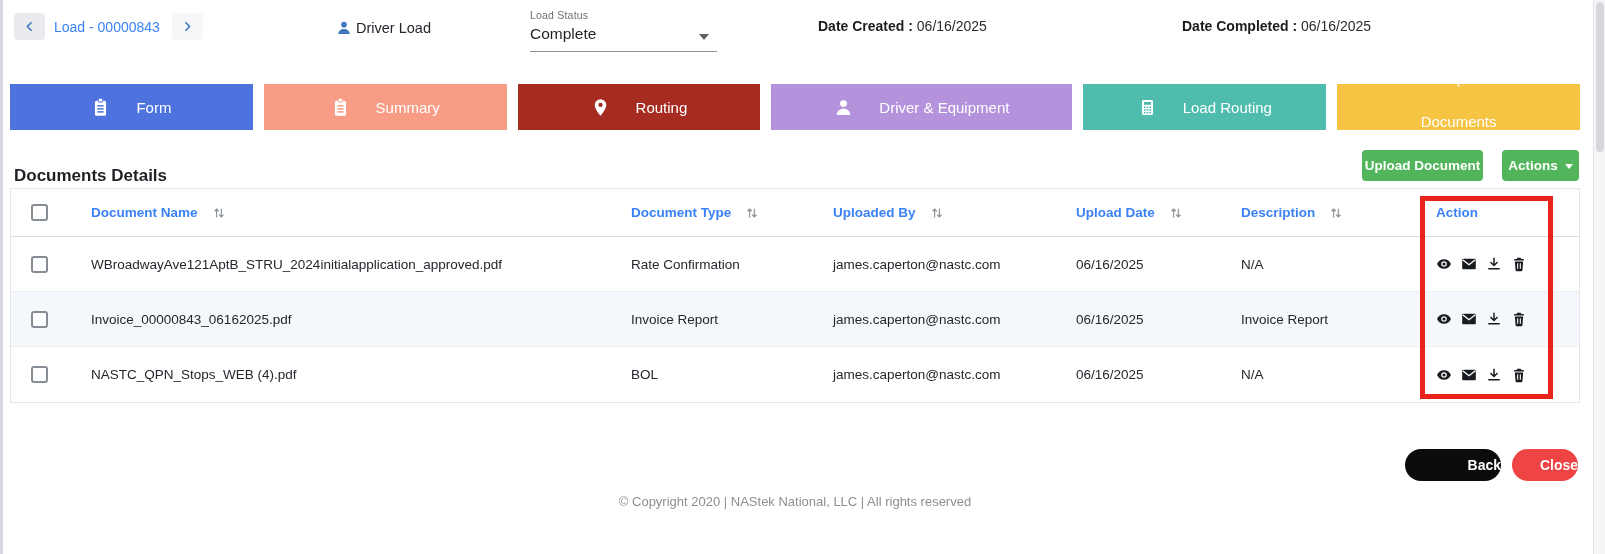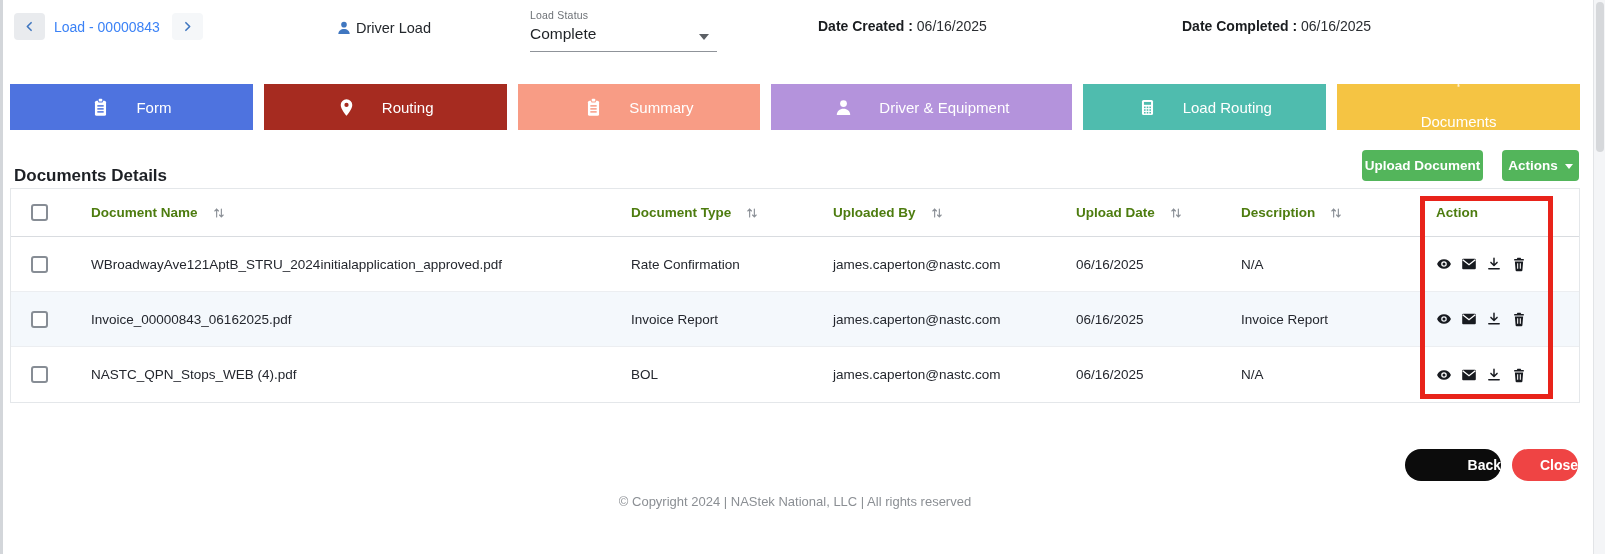--- a/index.html
+++ b/index.html
@@ -41,21 +41,21 @@
   .btn-actions .caret { width:0; height:0; border-left:4.5px solid transparent; border-right:4.5px solid transparent; border-top:5px solid #fff; margin-top:2px; }
 
   
   .table { position:absolute; left:10px; top:188px; width:1570px; border:1px solid #e4e7ea; background:#fff; }
   .tr { display:grid; grid-template-columns:70px 540px 202px 243px 165px 195px 1fr; align-items:center; }
   .tr.head { height:48px; border-bottom:1px solid #d9dce0; }
   .tr.row { height:55px; border-bottom:1px solid #eceef1; }
   .tr.row:last-child { border-bottom:none; }
   .tr.row.alt { background:#f4f8fc; }
   .td, .th { padding-left:10px; font-size:13.5px; color:#24272e; overflow:hidden; white-space:nowrap; }
-  .th { font-weight:bold; color:#4d7c0f; display:flex; align-items:center; gap:14px; cursor:pointer; }
+  .th { font-weight:bold; color:#3b82f6; display:flex; align-items:center; gap:14px; cursor:pointer; }
   .cb-cell { padding-left:20px; }
   .checkbox { width:17px; height:17px; border:2px solid #878d95; border-radius:3px; background:#fff; cursor:pointer; }
   .sort-ic { width:14px; height:14px; }
   .actions-cell { display:flex; align-items:center; gap:9px; padding-left:10px; }
   .act-ic { width:16px; height:16px; cursor:pointer; }
   .act-ic svg { width:16px; height:16px; display:block; }
 
   
   .highlight-box { position:absolute; left:1420px; top:196px; width:133px; height:203px; border:5px solid #e8231a; pointer-events:none; }
 
@@ -114,36 +114,36 @@
       <svg viewBox="0 0 24 24">
           <rect x="5" y="3.5" width="14" height="19" rx="2" fill="#fff"></rect>
           <rect class="inner" x="9" y="1.6" width="6" height="4" rx="1"></rect>
           <rect x="9.8" y="1" width="4.4" height="3.4" rx="1" fill="#fff"></rect>
           <rect class="inner" x="8" y="9" width="8" height="1.9"></rect>
           <rect class="inner" x="8" y="12.8" width="8" height="1.9"></rect>
           <rect class="inner" x="8" y="16.6" width="8" height="1.9"></rect>
         </svg>
       <span>Form</span>
     </div>
-    <div class="tab" style="background: rgb(166, 43, 32); --tabbg: #a62b20;">
-      <svg viewBox="0 0 24 24">
-          <path fill="#fff" fill-rule="evenodd" d="M12 1.5A7.3 7.3 0 0 0 4.7 8.8C4.7 14.3 12 22.5 12 22.5s7.3-8.2 7.3-13.7A7.3 7.3 0 0 0 12 1.5zm0 10a2.7 2.7 0 1 1 0-5.4 2.7 2.7 0 0 1 0 5.4z"></path>
-        </svg>
-      <span>Routing</span>
-    </div>
     <div class="tab" style="background: rgb(248, 156, 133); --tabbg: #f89c85;">
       <svg viewBox="0 0 24 24">
           <rect x="5" y="3.5" width="14" height="19" rx="2" fill="#fff"></rect>
           <rect class="inner" x="9" y="1.6" width="6" height="4" rx="1"></rect>
           <rect x="9.8" y="1" width="4.4" height="3.4" rx="1" fill="#fff"></rect>
           <rect class="inner" x="8" y="9" width="8" height="1.9"></rect>
           <rect class="inner" x="8" y="12.8" width="8" height="1.9"></rect>
           <rect class="inner" x="8" y="16.6" width="8" height="1.9"></rect>
         </svg>
       <span>Summary</span>
+    </div>
+    <div class="tab" style="background: rgb(166, 43, 32); --tabbg: #a62b20;">
+      <svg viewBox="0 0 24 24">
+          <path fill="#fff" fill-rule="evenodd" d="M12 1.5A7.3 7.3 0 0 0 4.7 8.8C4.7 14.3 12 22.5 12 22.5s7.3-8.2 7.3-13.7A7.3 7.3 0 0 0 12 1.5zm0 10a2.7 2.7 0 1 1 0-5.4 2.7 2.7 0 0 1 0 5.4z"></path>
+        </svg>
+      <span>Routing</span>
     </div>
     <div class="tab" style="background: rgb(180, 147, 220); --tabbg: #b493dc;">
       <svg viewBox="0 0 24 24">
           <g fill="#fff">
             <circle cx="12" cy="7" r="4.3"></circle>
             <path d="M3.5 21.5c0-4.7 3.8-7.8 8.5-7.8s8.5 3.1 8.5 7.8z"></path>
           </g>
         </svg>
       <span>Driver &amp; Equipment</span>
     </div>
@@ -342,18 +342,18 @@
           </span>
       </div>
     </div>
   </div>
 
   <div class="highlight-box"></div>
 
   <button class="pill back">Back</button>
   <button class="pill close">Close</button>
 
-  <div class="footer">© Copyright 2024  |  NAStek National, LLC  |  All rights reserved</div>
+  <div class="footer">© Copyright 2020  |  NAStek National, LLC  |  All rights reserved</div>
 
   <div class="scrollbar">
       <div class="thumb"></div>
     </div>
 </div>
 
 </body></html>

